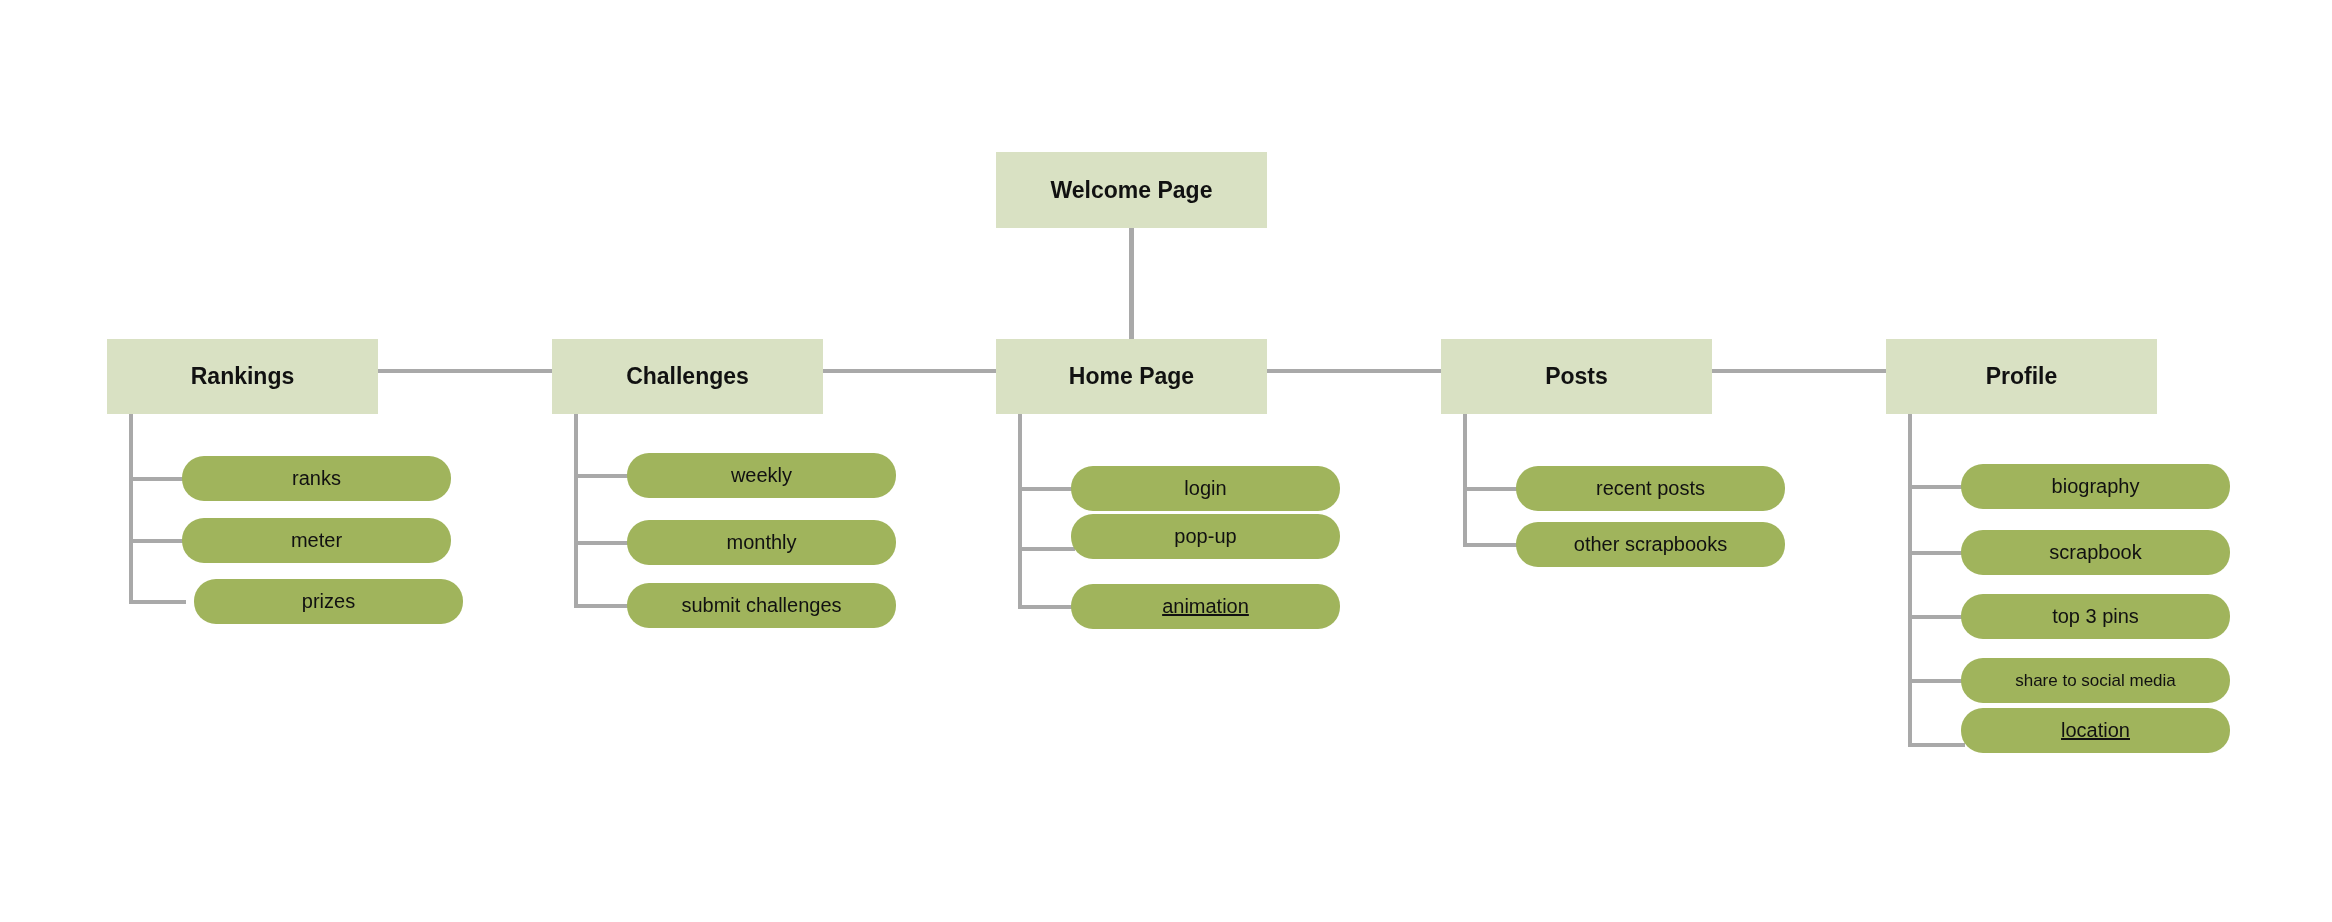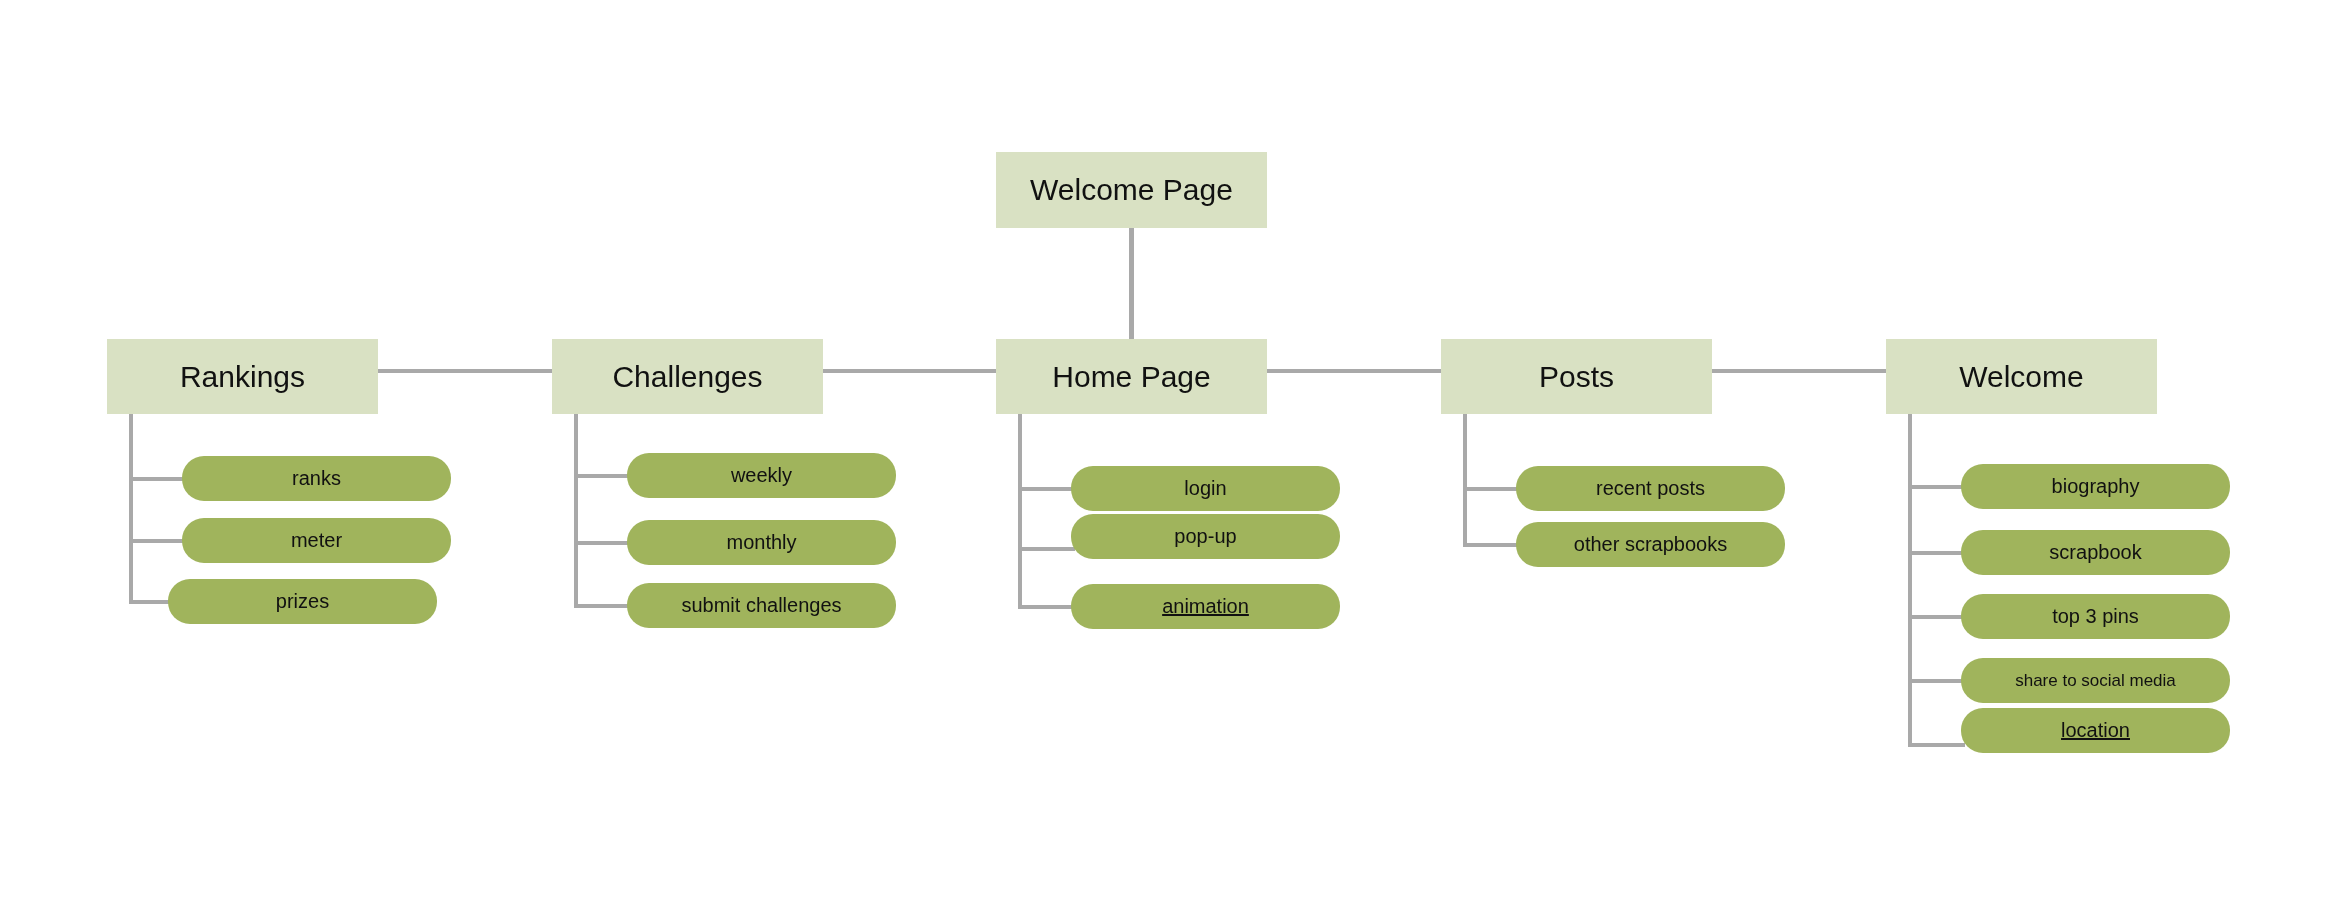--- a/index.html
+++ b/index.html
@@ -24,22 +24,22 @@
     align-items: center;
     justify-content: center;
     text-align: center;
     box-sizing: border-box;
     color: var(--text-color);
   }
   .parent-box {
     width: 271px;
     height: 75px;
     background: var(--box-bg);
-    font-weight: 400;
-    font-size: 30px;
+    font-weight: 700;
+    font-size: 23px;
   }
   .pill {
     width: 269px;
     height: 45px;
     background: var(--pill-bg);
     border-radius: 22px;
     font-size: 20px;
   }
   .pill.small-label { font-size: 17px; }
   .line {
@@ -65,21 +65,21 @@
     <div class="line" style="left: 129px; top: 414px; width: 4px; height: 189.5px;"></div>
     <div class="line" style="left: 129px; top: 476.5px; width: 57px; height: 4px;"></div>
     <div class="node pill" style="left: 182px; top: 456px;">
       <span>ranks</span>
     </div>
     <div class="line" style="left: 129px; top: 538.5px; width: 57px; height: 4px;"></div>
     <div class="node pill" style="left: 182px; top: 518px;">
       <span>meter</span>
     </div>
     <div class="line" style="left: 129px; top: 599.5px; width: 57px; height: 4px;"></div>
-    <div class="node pill" style="left: 168px; top: 579px;">
+    <div class="node pill" style="left: 194px; top: 579px;">
       <span>prizes</span>
     </div>
     <div class="node parent-box" style="left: 552px; top: 339px;">
       <span>Challenges</span>
     </div>
     <div class="line" style="left: 823px; top: 369px; width: 173px; height: 4px;"></div>
     <div class="line" style="left: 574px; top: 414px; width: 4px; height: 193.5px;"></div>
     <div class="line" style="left: 574px; top: 473.5px; width: 57px; height: 4px;"></div>
     <div class="node pill" style="left: 627px; top: 453px;">
       <span>weekly</span>
@@ -116,21 +116,21 @@
     <div class="line" style="left: 1463px; top: 414px; width: 4px; height: 132.5px;"></div>
     <div class="line" style="left: 1463px; top: 486.5px; width: 57px; height: 4px;"></div>
     <div class="node pill" style="left: 1516px; top: 466px;">
       <span>recent posts</span>
     </div>
     <div class="line" style="left: 1463px; top: 542.5px; width: 57px; height: 4px;"></div>
     <div class="node pill" style="left: 1516px; top: 522px;">
       <span>other scrapbooks</span>
     </div>
     <div class="node parent-box" style="left: 1886px; top: 339px;">
-      <span>Welcome</span>
+      <span>Profile</span>
     </div>
     <div class="line" style="left: 1908px; top: 414px; width: 4px; height: 332.5px;"></div>
     <div class="line" style="left: 1908px; top: 484.5px; width: 57px; height: 4px;"></div>
     <div class="node pill" style="left: 1961px; top: 464px; text-align: right;">
       <span>biography</span>
     </div>
     <div class="line" style="left: 1908px; top: 550.5px; width: 57px; height: 4px;"></div>
     <div class="node pill" style="left: 1961px; top: 530px;">
       <span>scrapbook</span>
     </div>

